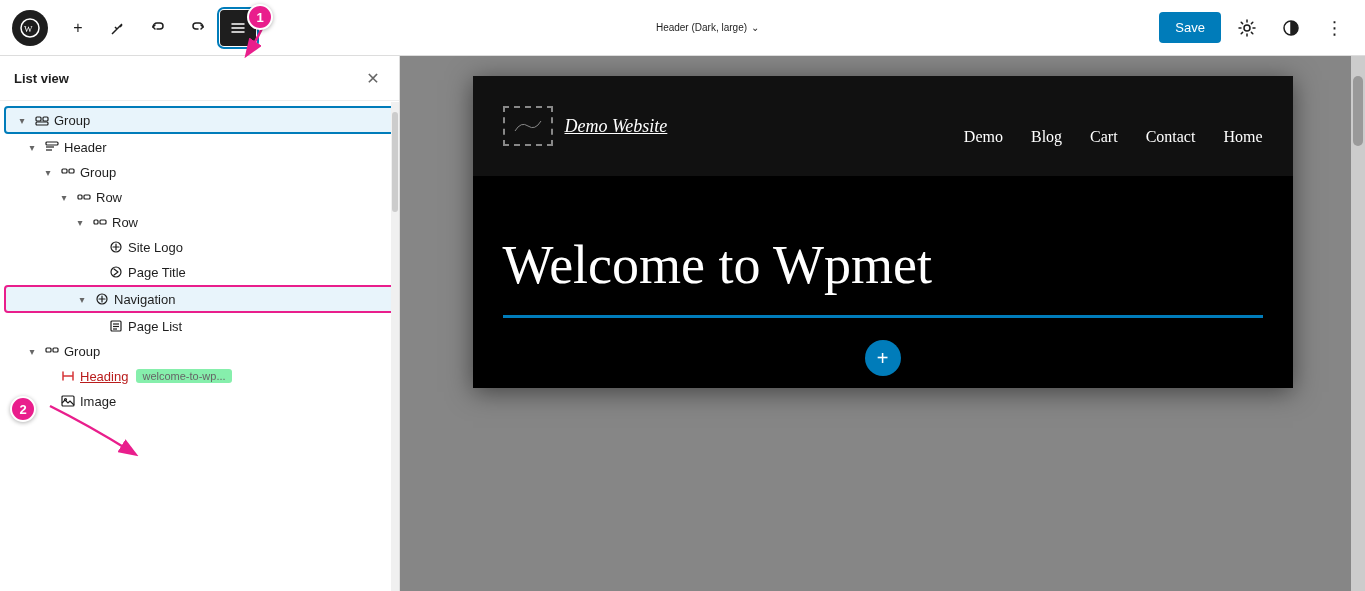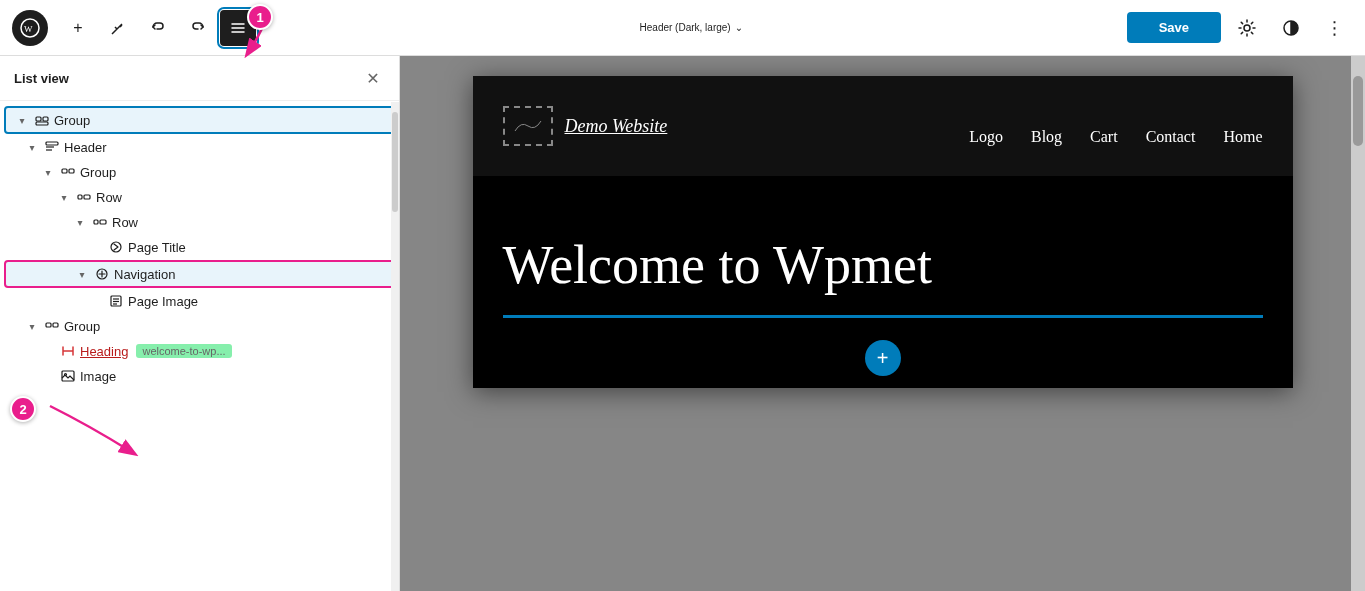--- a/index.html
+++ b/index.html
@@ -59,23 +59,23 @@
     .toolbar-right {
       display: flex;
       align-items: center;
       gap: 8px;
     }
     .save-btn {
       background: #007cba;
       color: #fff;
       border: none;
       border-radius: 4px;
-      padding: 8px 32px;
+      padding: 8px 16px;
       font-size: 13px;
-      font-weight: 700;
+      font-weight: 400;
       cursor: pointer;
     }
     .icon-btn {
       width: 36px; height: 36px;
       display: flex; align-items: center; justify-content: center;
       border: none; background: transparent; cursor: pointer;
       border-radius: 4px;
       color: #1e1e1e;
       font-size: 16px;
     }
@@ -442,20 +442,30 @@
         <span class="chevron">▾</span>
         <span class="tree-icon">
           <svg width="14" height="14" viewBox="0 0 14 14" fill="none" stroke="#1e1e1e" stroke-width="1.2">
               <rect x="1" y="5" width="4" height="4" rx="1"></rect>
               <rect x="7" y="5" width="6" height="4" rx="1"></rect>
             </svg>
         </span>
         <span class="tree-label">Row</span>
       </div>
 
+      <div class="tree-item indent-5">
+        <span class="chevron" style="visibility:hidden;">▾</span>
+        <span class="tree-icon">
+          <svg width="14" height="14" viewBox="0 0 14 14" fill="none" stroke="#1e1e1e" stroke-width="1.2">
+              <circle cx="7" cy="7" r="5"></circle>
+              <path d="M7 4v6M4 7h6" stroke-linecap="round"></path>
+            </svg>
+        </span>
+        <span class="tree-label">Site Logo</span>
+      </div>
 
       <div class="tree-item indent-5">
         <span class="chevron" style="visibility:hidden;">▾</span>
         <span class="tree-icon">
           <svg width="14" height="14" viewBox="0 0 14 14" fill="none" stroke="#1e1e1e" stroke-width="1.2">
               <circle cx="7" cy="7" r="5"></circle>
               <path d="M5 4l4 3-4 3" stroke-linecap="round" stroke-linejoin="round"></path>
             </svg>
         </span>
         <span class="tree-label">Page Title</span>
@@ -475,21 +485,21 @@
       <div class="tree-item indent-5">
         <span class="chevron" style="visibility:hidden;">▾</span>
         <span class="tree-icon">
           <svg width="14" height="14" viewBox="0 0 14 14" fill="none" stroke="#1e1e1e" stroke-width="1.2">
               <rect x="2" y="2" width="10" height="10" rx="1"></rect>
               <line x1="4" y1="5" x2="10" y2="5"></line>
               <line x1="4" y1="7.5" x2="10" y2="7.5"></line>
               <line x1="4" y1="10" x2="8" y2="10"></line>
             </svg>
         </span>
-        <span class="tree-label">Page Image</span>
+        <span class="tree-label">Page List</span>
       </div>
 
       <div class="tree-item indent-1">
         <span class="chevron">▾</span>
         <span class="tree-icon">
           <svg width="14" height="14" viewBox="0 0 14 14" fill="none" stroke="#1e1e1e" stroke-width="1.2">
               <rect x="1" y="4" width="5" height="4" rx="1"></rect>
               <rect x="8" y="4" width="5" height="4" rx="1"></rect>
             </svg>
         </span>
@@ -545,21 +555,21 @@
       <div class="preview-header">
         <div class="preview-logo-area">
           <div class="preview-logo-box">
             <svg width="30" height="20" viewBox="0 0 30 20" fill="none" stroke="#888" stroke-width="1">
               <path d="M2 15 Q8 5 15 10 Q22 15 28 5"></path>
             </svg>
           </div>
           <span class="preview-site-title">Demo Website</span>
         </div>
         <nav class="preview-nav">
-          <span class="preview-nav-item">Logo</span>
+          <span class="preview-nav-item">Demo</span>
           <span class="preview-nav-item">Blog</span>
           <span class="preview-nav-item">Cart</span>
           <span class="preview-nav-item">Contact</span>
           <span class="preview-nav-item">Home</span>
         </nav>
       </div>
 
       <div class="preview-hero">
         <div class="preview-hero-title">Welcome to Wpmet</div>
         <div class="preview-blue-line" style="margin-top:20px;"></div>

